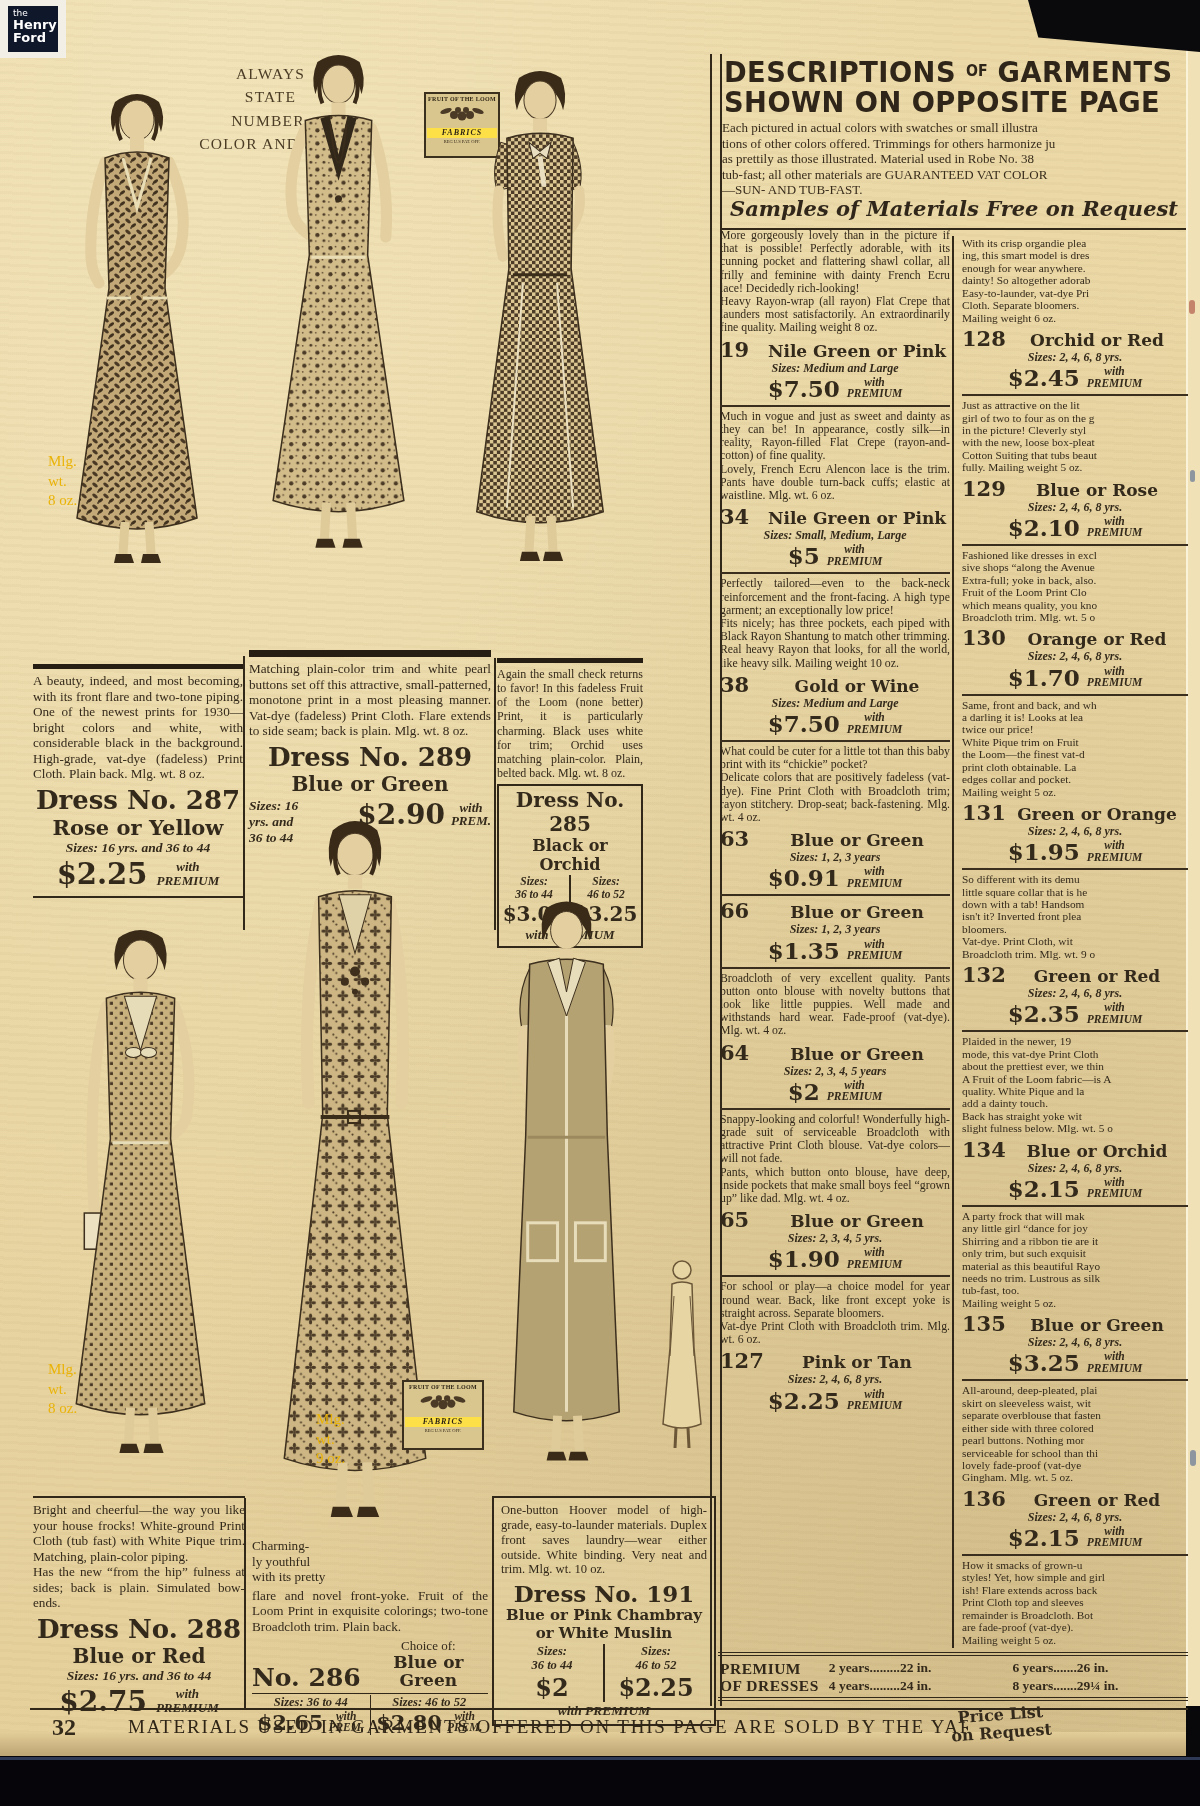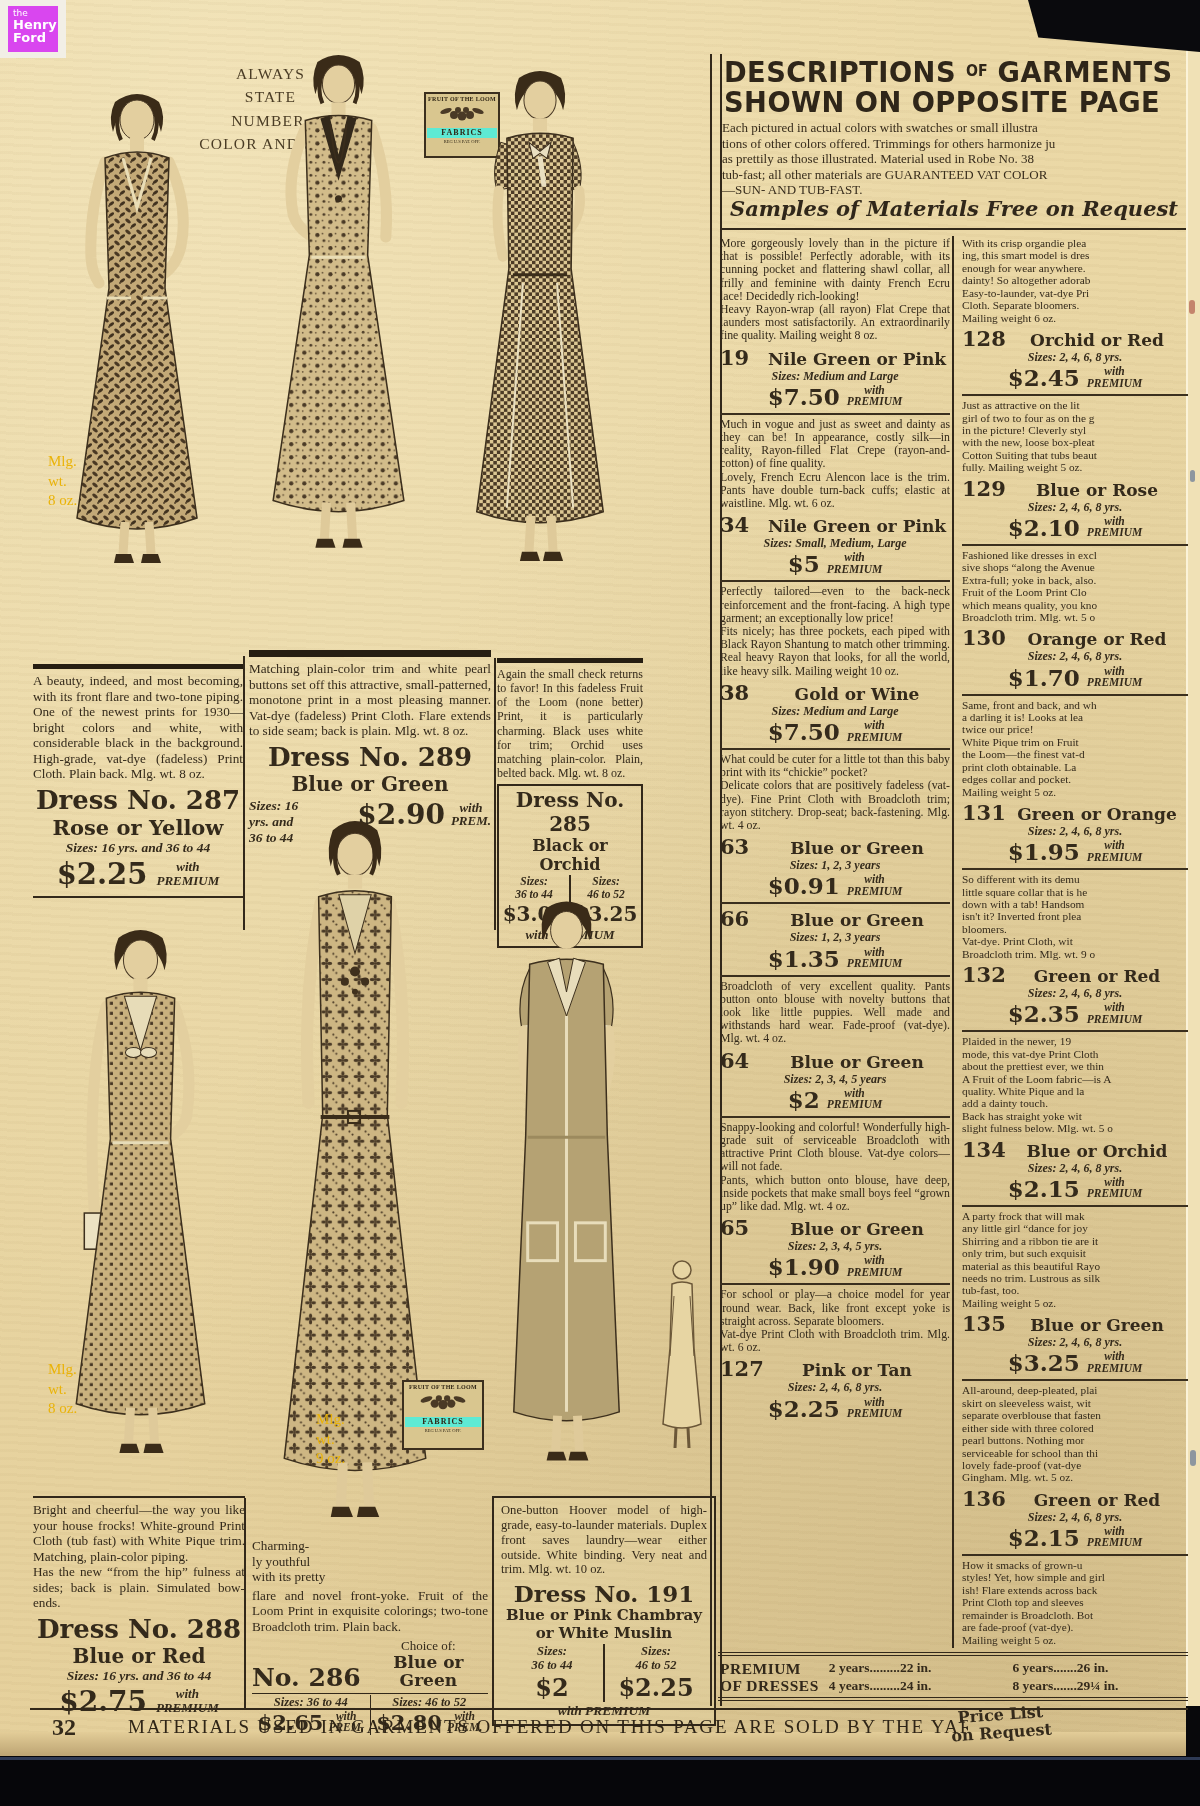--- a/index.html
+++ b/index.html
@@ -22,34 +22,34 @@
   .navline{left:0;top:1757px;width:1200px;height:3px;background:#2e3a55;}
   .blob{border-radius:3px;opacity:.55;}
 
   
   .hrule{background:#32281a;height:2px;}
   .vrule{background:#32281a;width:2px;}
   .dblrule-left{width:8px;border-left:2px solid #32281a;border-right:2px solid #32281a;}
 
   
   .logo-back{left:0;top:0;width:66px;height:58px;background:#f2efe6;}
-  .logo{left:8px;top:6px;width:50px;height:46px;background:#d946ef;color:#fff;
+  .logo{left:8px;top:6px;width:50px;height:46px;background:#0f172a;color:#fff;
         font-family:"DejaVu Sans",sans-serif;text-align:left;padding:3px 0 0 5px;box-sizing:border-box;}
   .logo .l1{font-size:9px;line-height:9px;}
   .logo .l2,.logo .l3{font-size:13px;font-weight:bold;line-height:13px;}
 
   
   .always-note{font-size:15.5px;letter-spacing:1.2px;text-align:center;white-space:pre-line;
         line-height:1.5;color:#4a3c25;font-family:"Liberation Serif",serif;}
   .mlg{font-size:15px;white-space:pre-line;line-height:1.3;color:#eab308;}
   .fig svg{display:block;width:100%;height:100%;}
 
   .stamp{border:2px solid #3b2f1e;background:#d9c68f;text-align:center;padding:2px 1px;box-sizing:border-box;}
   .stamp .arc{font-size:6px;font-weight:bold;letter-spacing:.3px;color:#2f2515;line-height:7px;}
-  .stamp .band{background:#5eead4;font-size:8px;font-weight:bold;letter-spacing:1px;color:#2f2515;line-height:10px;margin:1px 0;}
+  .stamp .band{background:#fde047;font-size:8px;font-weight:bold;letter-spacing:1px;color:#2f2515;line-height:10px;margin:1px 0;font-style:italic;}
   .stamp .reg{font-size:4.5px;color:#2f2515;line-height:6px;}
 
   
   .ltb{box-sizing:border-box;}
   .bar5{height:5px;background:#261e12;margin-bottom:4px;}
   .bar7{height:7px;background:#261e12;margin-bottom:4px;}
   .thinrule{height:2px;background:#32281a;margin-bottom:4px;}
   .desc-p{font-size:13.2px;line-height:1.18;text-align:justify;white-space:pre-line;margin:0 0 3px;}
   .dname{font-family:"DejaVu Serif",serif;font-weight:bold;text-align:center;}
   .dcolors{font-family:"DejaVu Serif",serif;font-weight:bold;text-align:center;}
@@ -530,21 +530,21 @@
   </div>
 
   <div class="abs desc-intro" style="left:722px;top:120px;width:466px;">Each pictured in actual colors with swatches or small illustra
 tions of other colors offered.  Trimmings for others harmonize ju
 as prettily as those illustrated.  Material used in Robe No. 38
 tub-fast; all other materials are GUARANTEED VAT COLOR
 —SUN- AND TUB-FAST.</div>
   <div class="abs samples" style="left:722px;top:196px;width:464px;">Samples of Materials Free on Request</div>
   <div class="abs hrule" style="left:722px;top:228px;width:464px;"></div>
 
-  <div class="abs dcol colmid" style="left:720px;top:234px;width:230px;height:1416px;">
+  <div class="abs dcol colmid" style="left:720px;top:226px;width:230px;height:1416px;">
 
       <div class="dblock">
         <p class="dpara">More gorgeously lovely than in the picture if that is possible! Perfectly adorable, with its cunning pocket and flattering shawl collar, all frilly and feminine with dainty French Ecru lace! Decidedly rich-looking!
 Heavy Rayon-wrap (all rayon) Flat Crepe that launders most satisfactorily. An extraordinarily fine quality. Mailing weight 8 oz.</p>
         <div class="irow">
           <span class="inum">19</span>
           <span class="icol">Nile Green or Pink</span>
         </div>
         <div class="isz">Sizes: Medium and Large</div>
         <div class="ipr">

